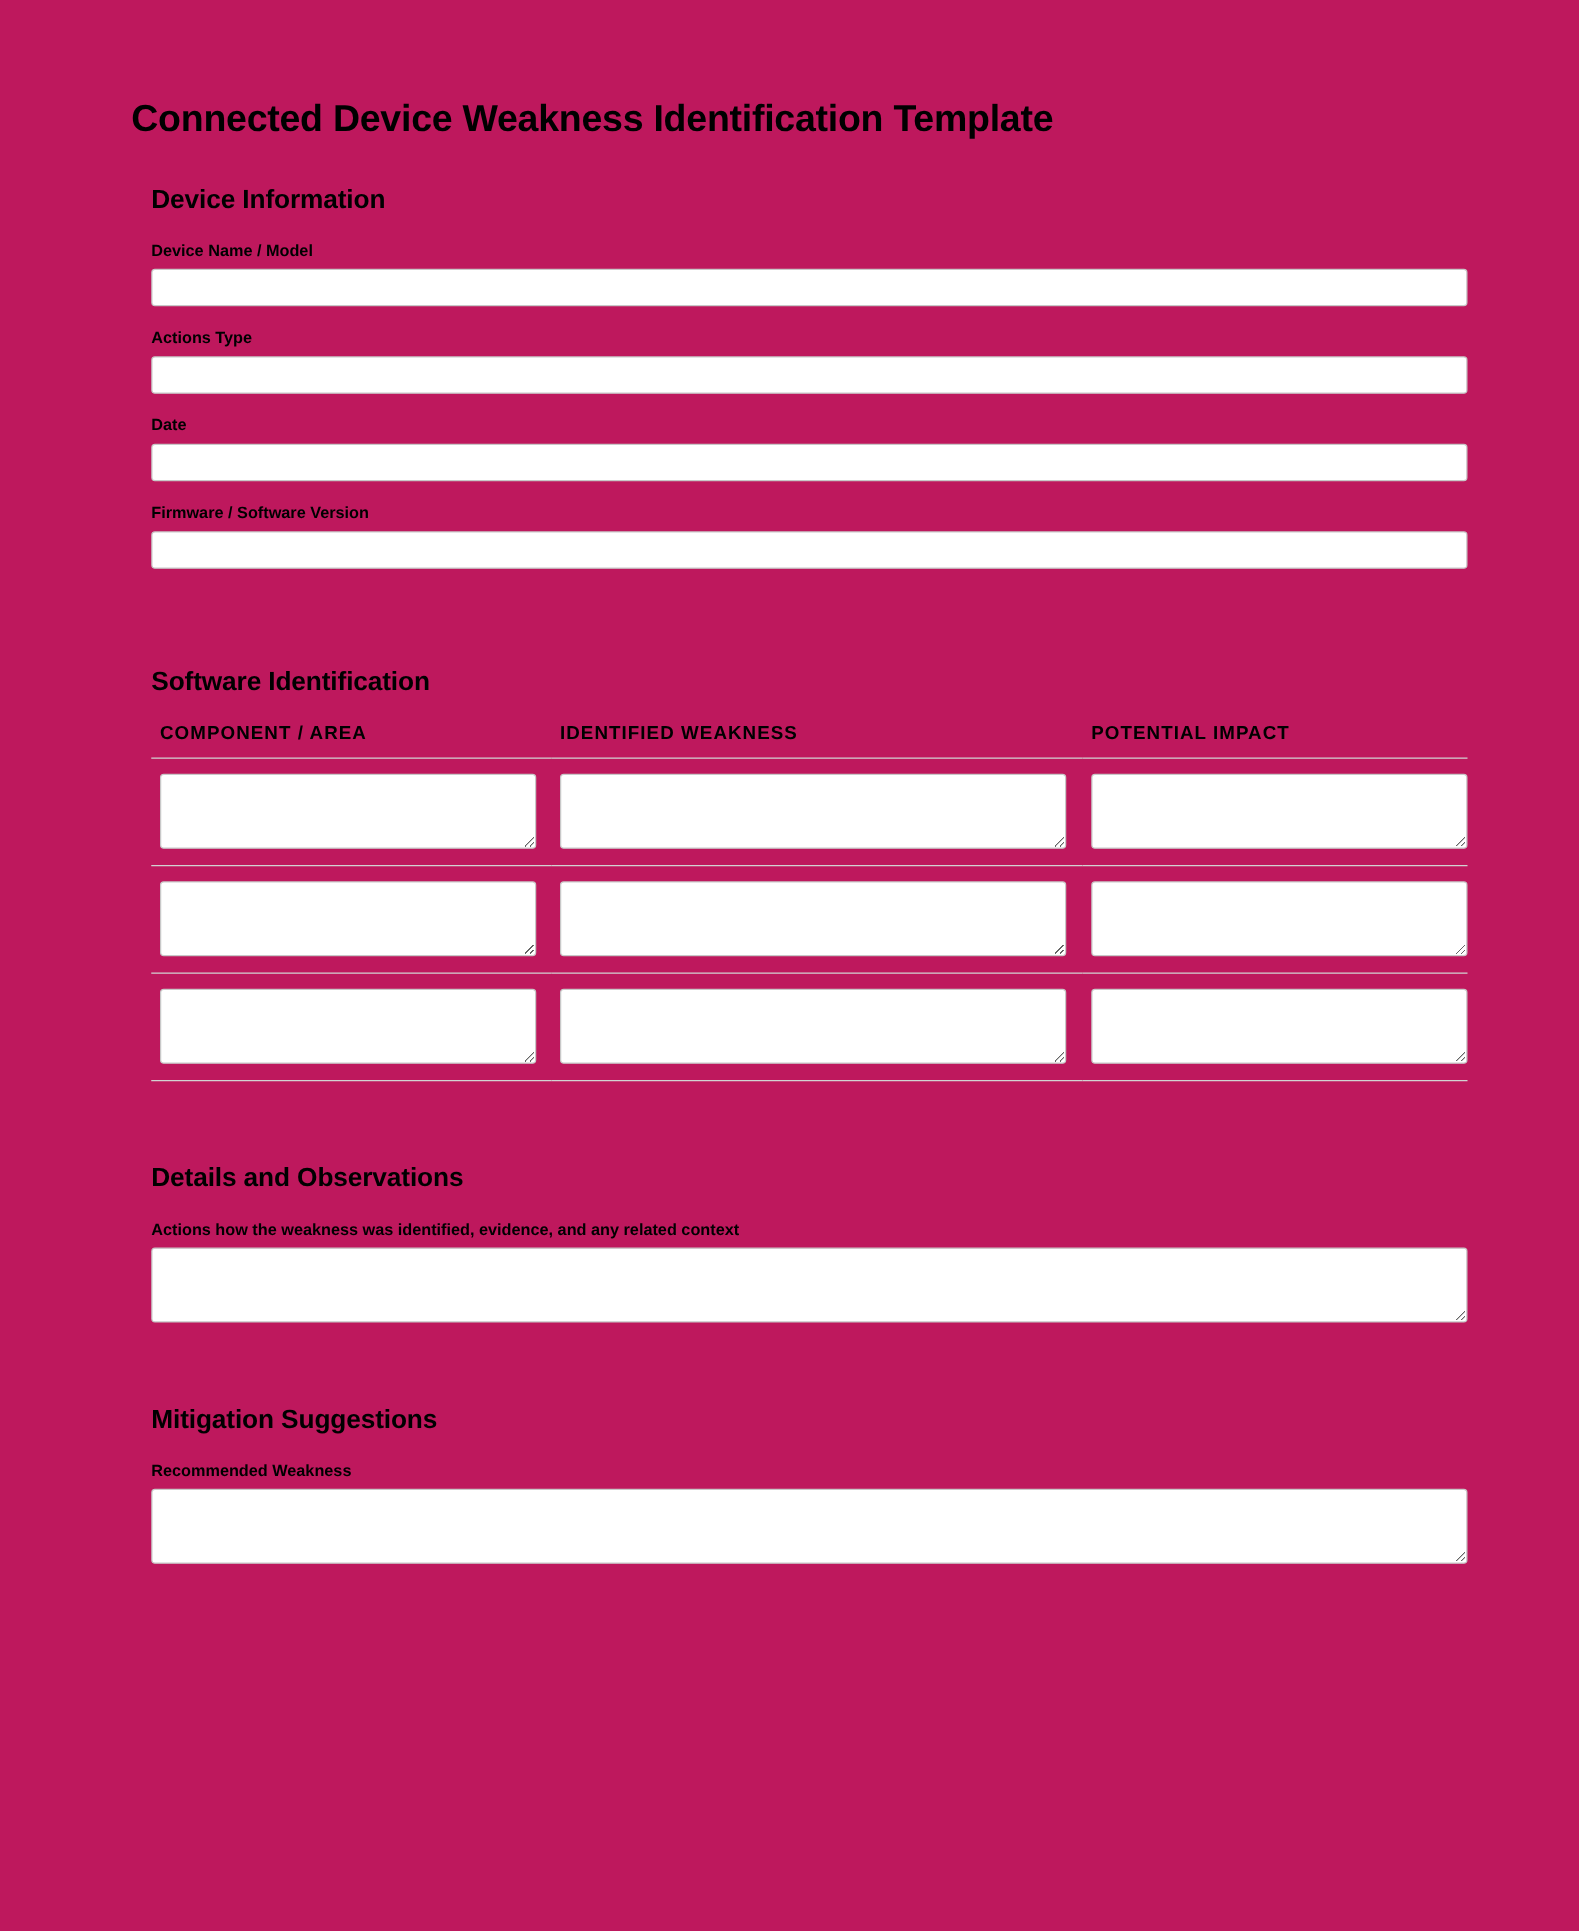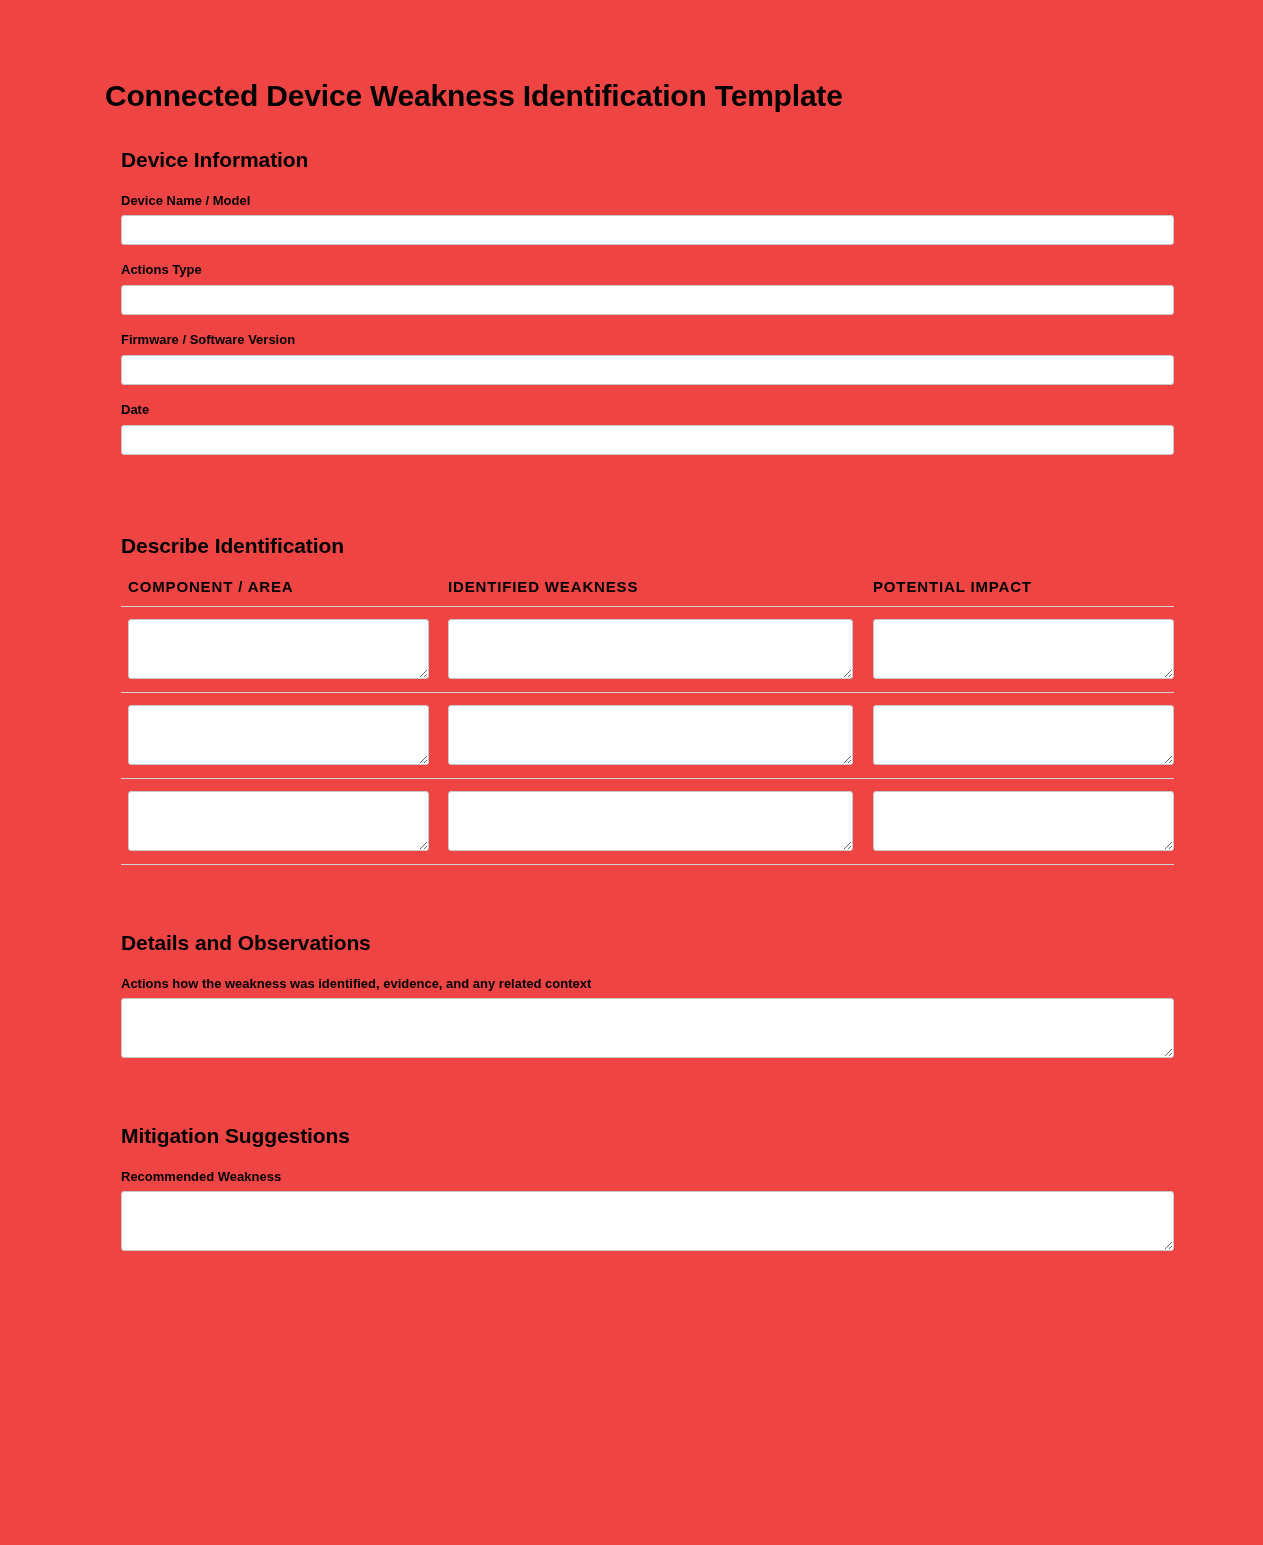--- a/index.html
+++ b/index.html
@@ -14,21 +14,21 @@
     height: 1545px;
     font-family: "Liberation Sans", sans-serif;
     color: #000000;
     -webkit-font-smoothing: antialiased;
   }
 
   .page {
     width: 1263px;
     min-height: 1545px;
     padding: 78px 105px 0 105px;
-    background: #ef4444;
+    background: #be185d;
   }
 
   .doc-title {
     font-size: 30px;
     font-weight: bold;
     line-height: 1.18;
     letter-spacing: -0.2px;
     margin: 0 0 34px 0;
     color: #000;
   }
@@ -156,34 +156,34 @@
       <label class="field-label">Device Name / Model</label>
       <input class="text-input" type="text" style="">
     </div>
 
     <div class="field">
       <label class="field-label">Actions Type</label>
       <input class="text-input" type="text" style="">
     </div>
 
     <div class="field">
+      <label class="field-label">Date</label>
+      <input class="text-input" type="text" style="">
+    </div>
+
+    <div class="field">
       <label class="field-label">Firmware / Software Version</label>
       <input class="text-input" type="text" style="">
     </div>
-
-    <div class="field">
-      <label class="field-label">Date</label>
-      <input class="text-input" type="text" style="">
-    </div>
   </section>
 
   <div class="spacer-lg"></div>
 
   <section class="section">
-    <h2 class="section-heading">Describe Identification</h2>
+    <h2 class="section-heading">Software Identification</h2>
 
     <table class="wk-table">
       <colgroup>
         <col class="c1">
           <col class="c2">
           <col class="c3">
       </colgroup>
       <thead>
         <tr>
           <th>COMPONENT / AREA</th>

